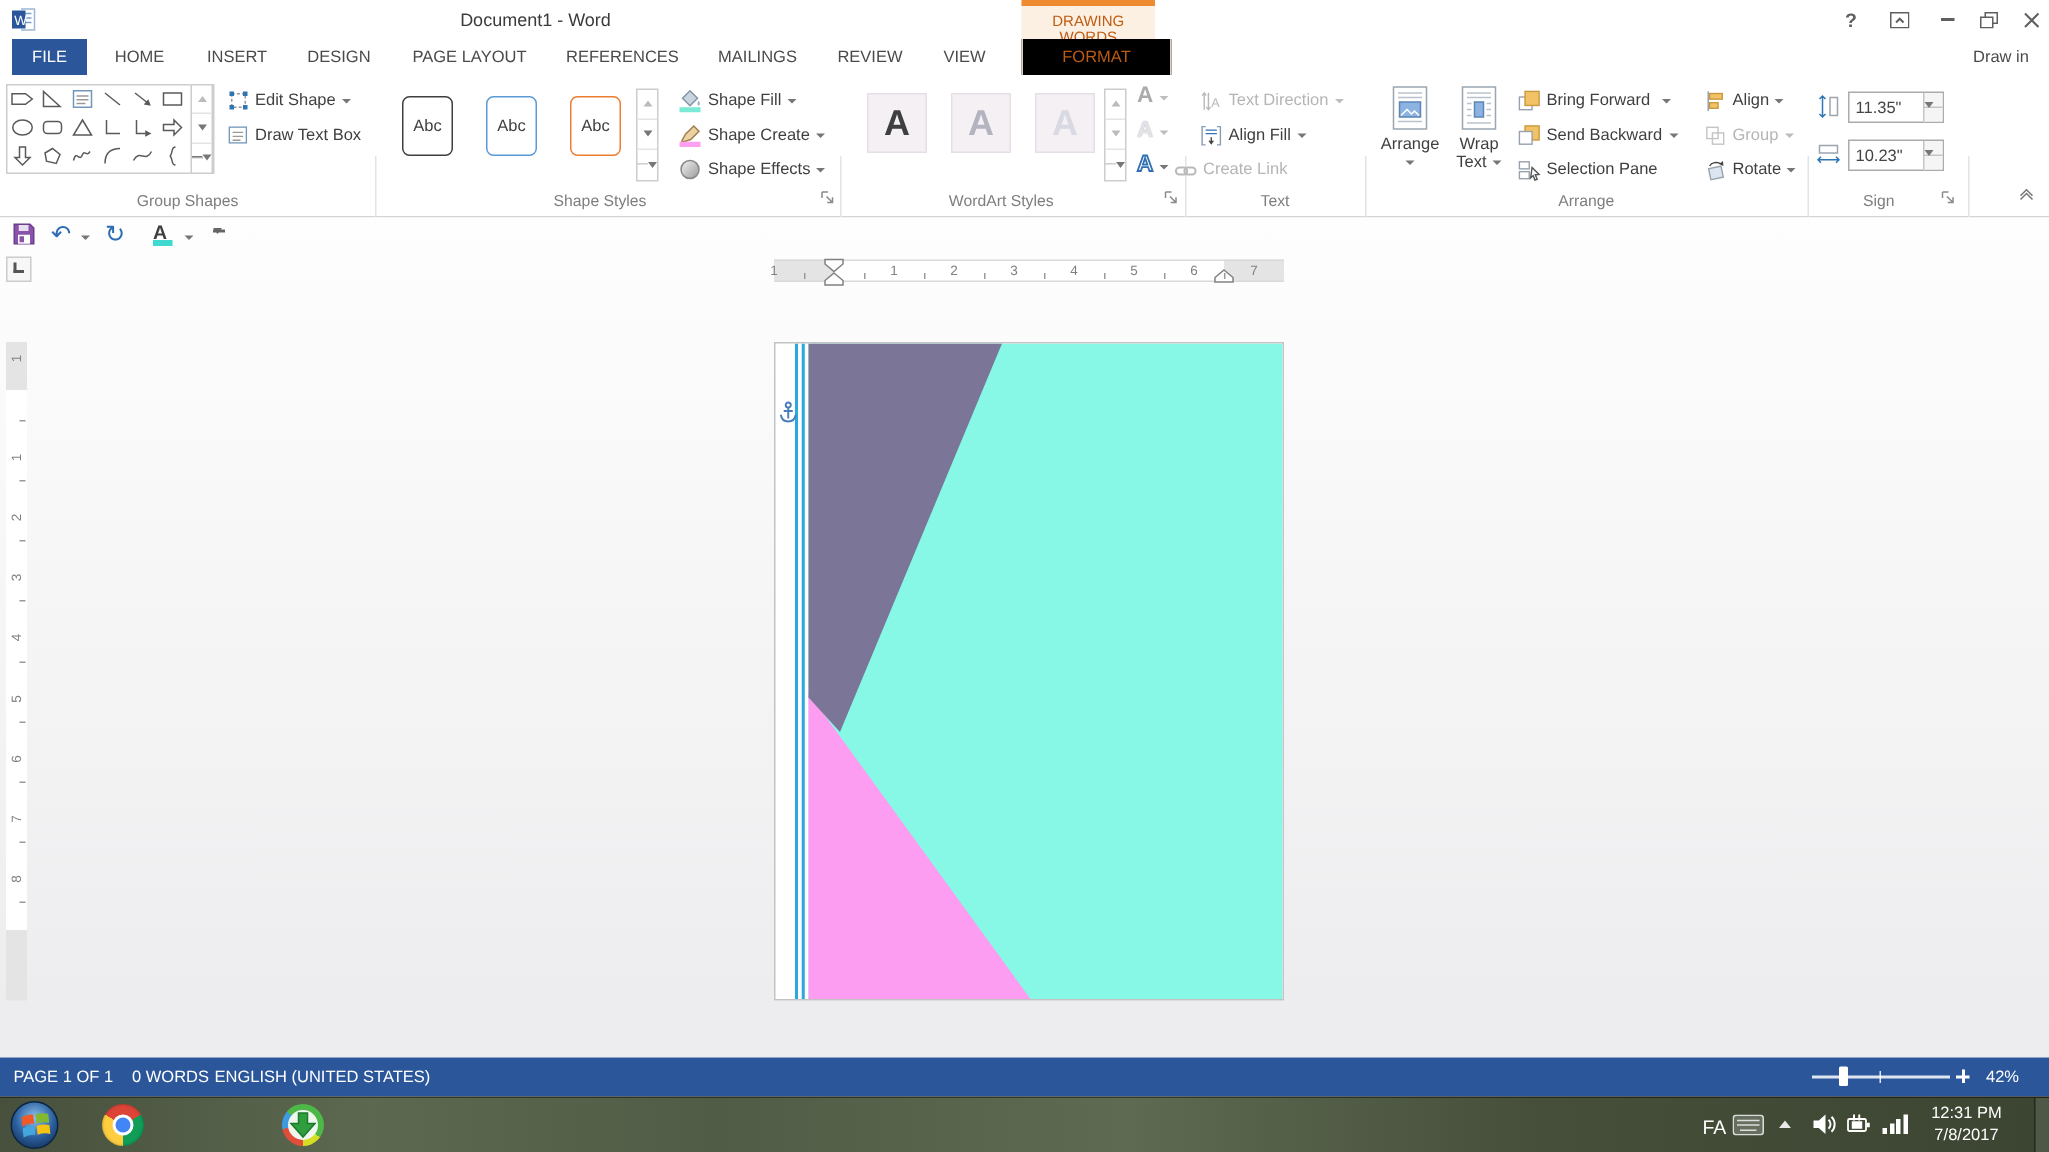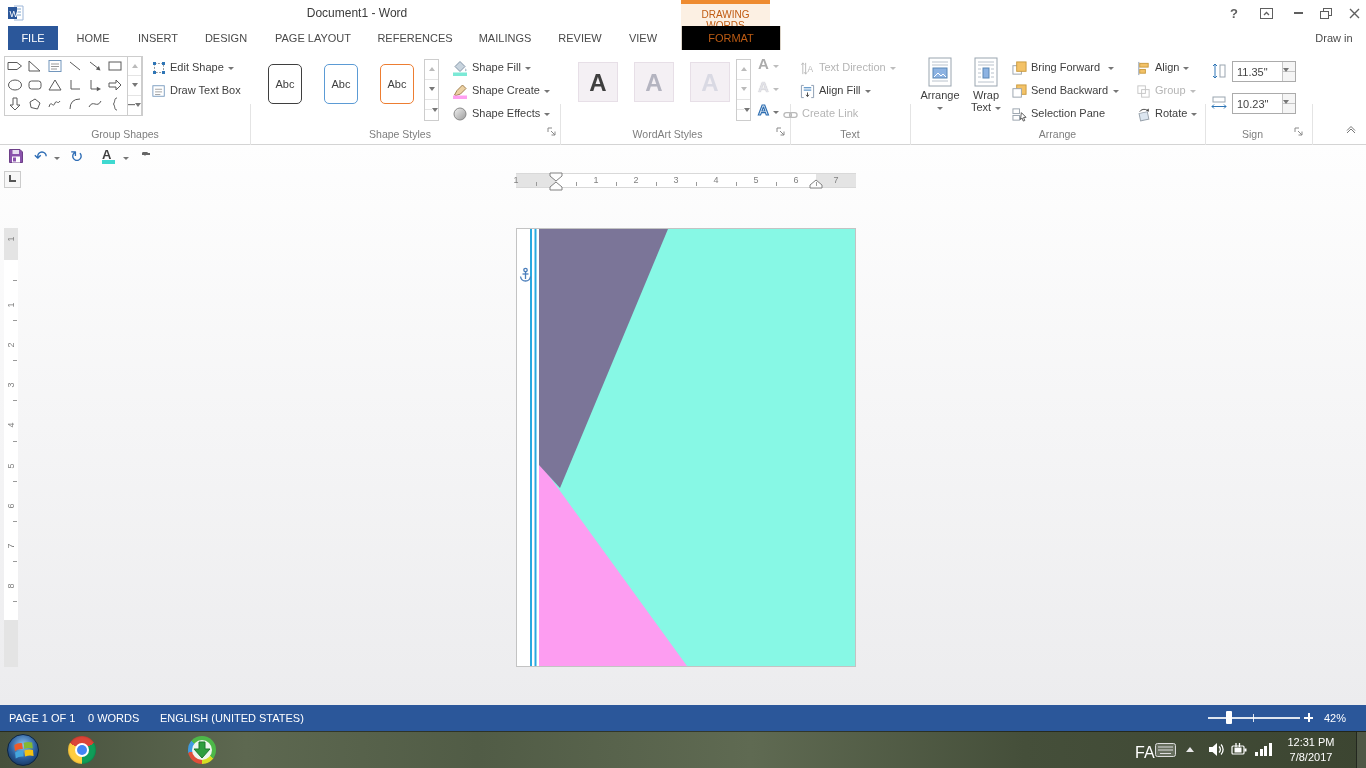--- a/index.html
+++ b/index.html
@@ -492,21 +492,21 @@
           <line x1="3.5" y1="7" x2="9.5" y2="7"></line>
           <path d="M1.5 9.5 C2 12.5,4 14,6.5 14 C9 14,11 12.5,11.5 9.5"></path>
         </g>
       </svg>
   </div>
 </div>
 
 <div class="abs" style="left:0;top:705px;width:1366px;height:26px;background:#2b579a;color:#fff">
   <span class="abs" style="left:9px;top:7px">PAGE 1 OF 1</span>
   <span class="abs" style="left:88px;top:7px">0 WORDS</span>
-  <span class="abs" style="left:160px;top:7px">ENGLISH (UNITED STATES)</span>
+  <span class="abs" style="left:143px;top:7px">ENGLISH (UNITED STATES)</span>
 
   <div class="abs" style="left:1193px;top:712px;margin-top:-705px;top:12px;width:9px;height:2px;background:#fff"></div>
   <div class="abs" style="left:1208px;top:12px;width:92px;height:2px;background:rgba(255,255,255,.85)"></div>
   <div class="abs" style="left:1253px;top:9px;width:1px;height:8px;background:rgba(255,255,255,.85)"></div>
   <div class="abs" style="left:1226px;top:6px;width:6px;height:13px;background:#fff;border-radius:1px"></div>
   <div class="abs" style="left:1304px;top:8px;width:9px;height:9px">
     <div style="position:absolute;left:0;top:4px;width:9px;height:2px;background:#fff"></div>
     <div style="position:absolute;left:4px;top:0;width:2px;height:9px;background:#fff"></div>
   </div>
   <span class="abs" style="left:1324px;top:7px">42%</span>
@@ -540,21 +540,21 @@
     <svg style="position:absolute;left:5px;top:4px" width="18" height="20" viewBox="0 0 18 20">
         <polygon points="6,2 12,2 12,9 17,9 9,18 1,9 6,9" fill="#2f9e3f" stroke="#1c7a2d"></polygon>
       </svg>
   </div>
   
   
   
   
 
   
-  <span class="abs" style="left:1135px;top:12px;color:#fff;font-size:16px">FA</span>
+  <span class="abs" style="left:1135px;top:12px;color:#fff;font-size:13px">FA</span>
   <svg class="abs" style="left:1155px;top:11px" width="21" height="14" viewBox="0 0 21 14">
       <rect x="0.5" y="0.5" width="20" height="13" rx="2" fill="rgba(255,255,255,.2)" stroke="#ddd"></rect>
       <g stroke="#ddd">
         <line x1="3" y1="4" x2="18" y2="4"></line>
         <line x1="3" y1="7" x2="18" y2="7"></line>
         <line x1="5" y1="10.5" x2="16" y2="10.5"></line>
       </g>
     </svg>
   <div class="abs" style="left:1186px;top:15px;width:0;height:0;border-left:4.5px solid transparent;border-right:4.5px solid transparent;border-bottom:5px solid #e8e8e8"></div>
   <svg class="abs" style="left:1208px;top:10px" width="17" height="15" viewBox="0 0 17 15">

